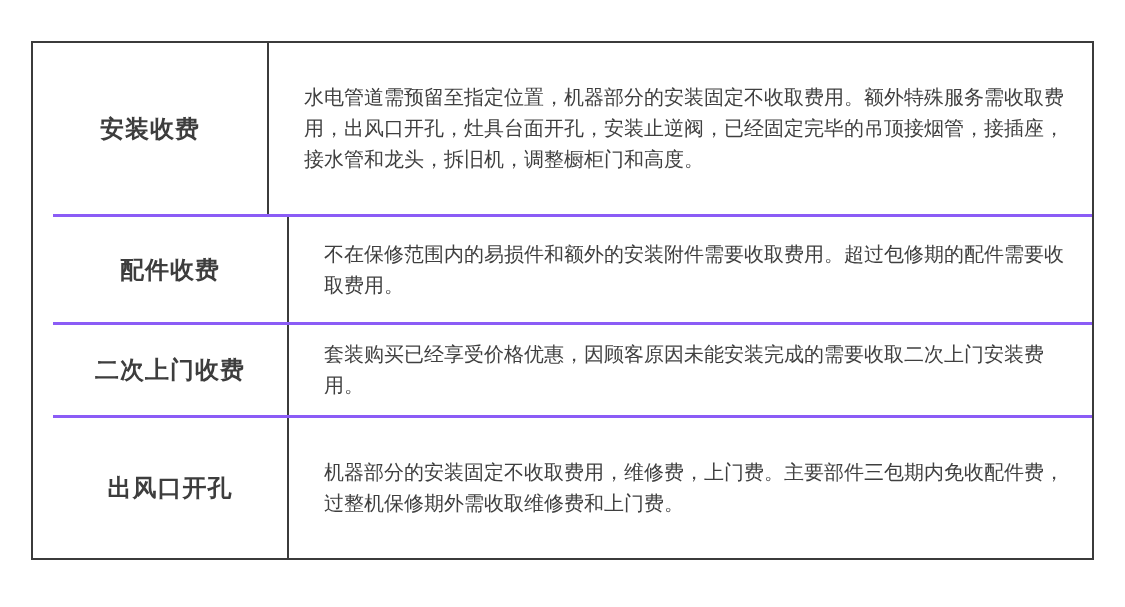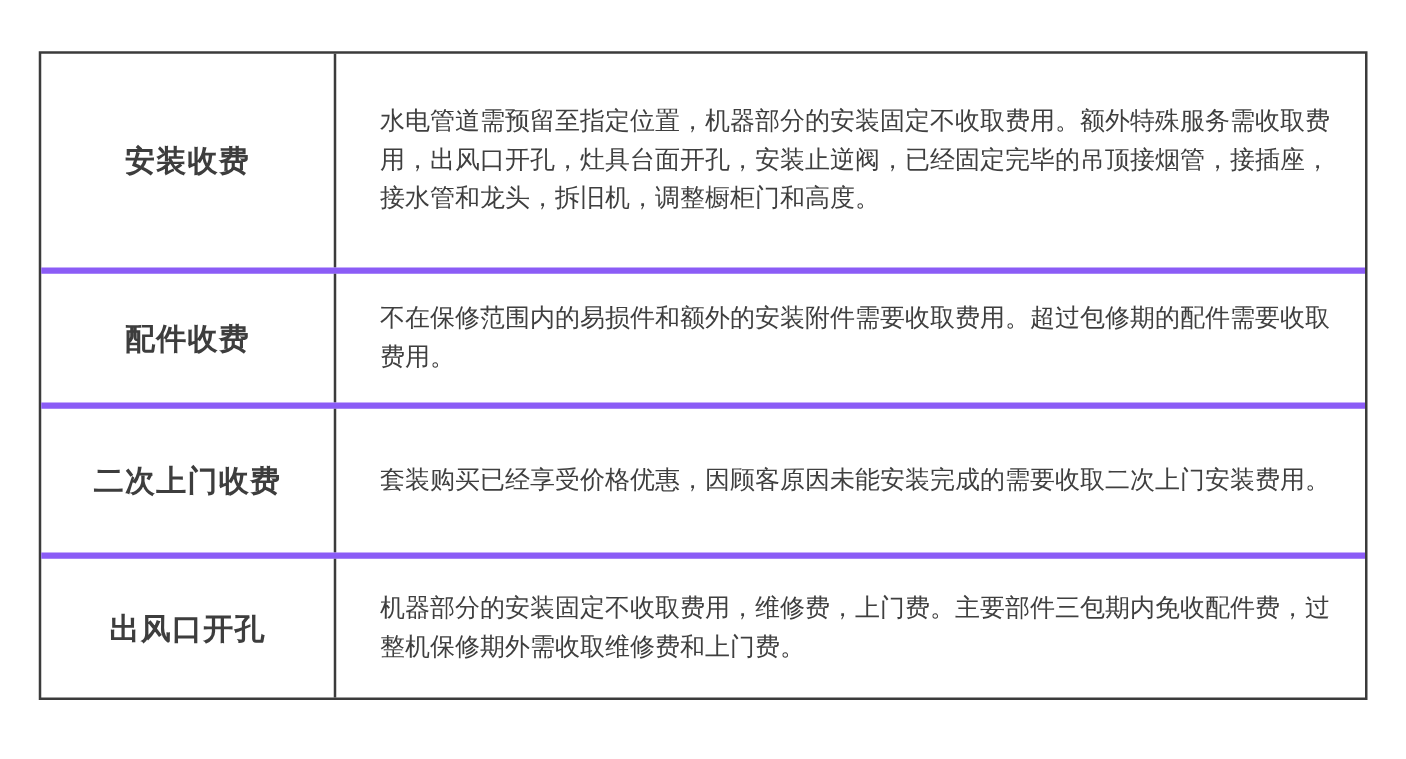--- a/index.html
+++ b/index.html
@@ -27,25 +27,26 @@
     flex-direction: column;
     background: #ffffff;
   }
   .row {
     display: flex;
     flex-direction: row;
     box-sizing: border-box;
     flex: 0 0 auto;
   }
   .row + .row {
-    border-top: 5px solid #8b5cf6;
+    border-top: 3px solid #8b5cf6;
+    margin-left: 20px;
   }
   .row:nth-child(1) { height: 171px; }
   .row:nth-child(2) { height: 108px; }
-  .row:nth-child(3) { height: 120px; }
+  .row:nth-child(3) { height: 93px; }
   .row:nth-child(4) { flex: 1 1 auto; }
   .label-cell {
     box-sizing: border-box;
     flex: 0 0 236px;
     width: 236px;
     border-right: 2px solid #3b3b3b;
     display: flex;
     align-items: center;
     justify-content: center;
     text-align: center;

